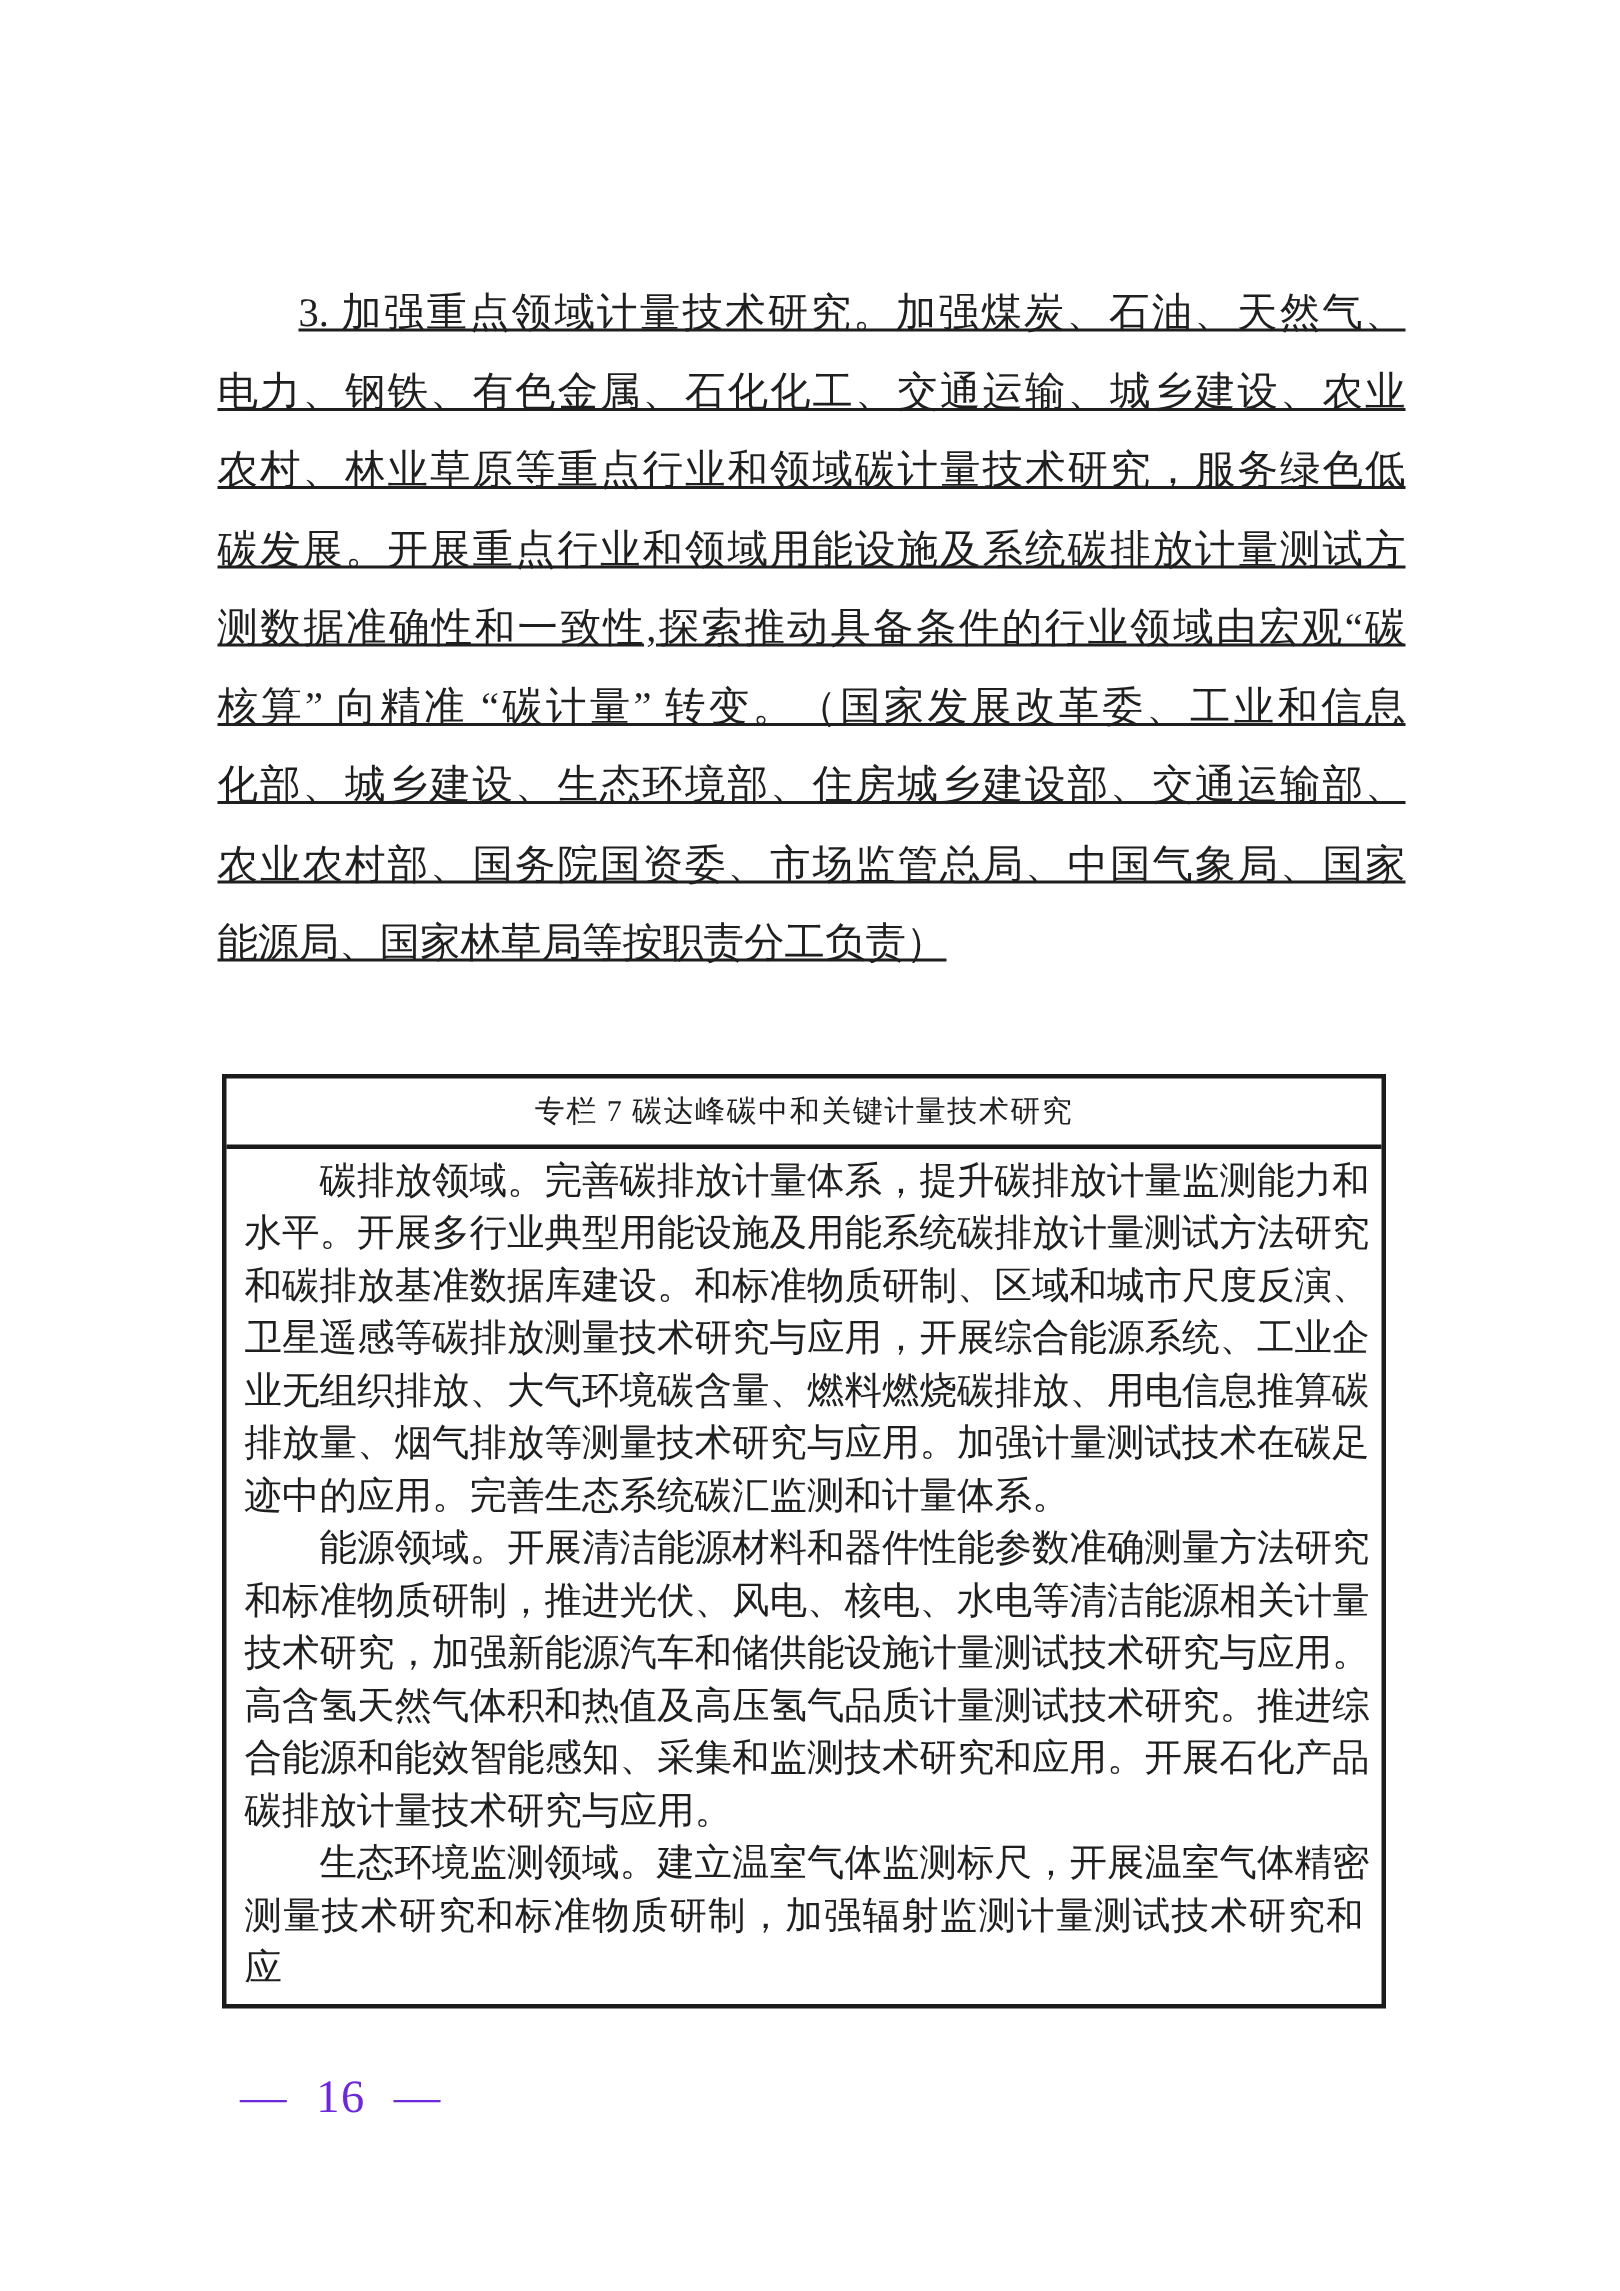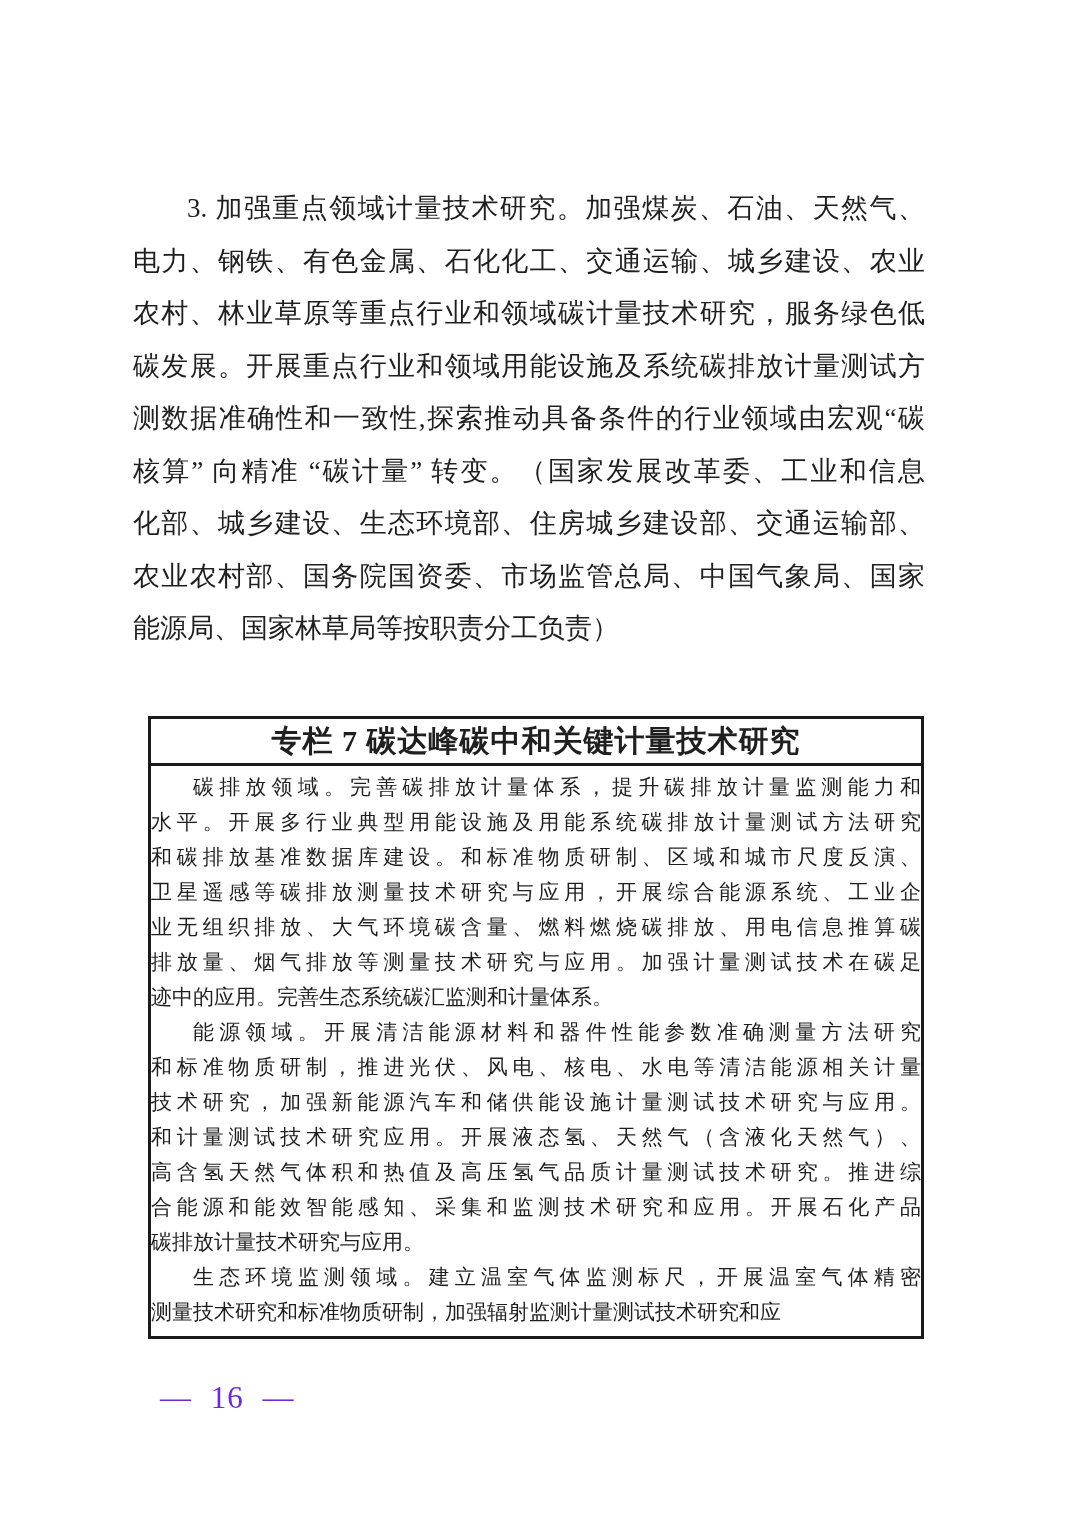--- a/index.html
+++ b/index.html
@@ -8,24 +8,25 @@
     width: 1080px;
     height: 1527px;
     background: #ffffff;
     font-family: "Liberation Serif", "DejaVu Serif", serif;
     color: #1f1f1f;
     overflow: hidden;
   }
   
   .main-para {
     position: absolute;
-    left: 133px;
+    left: 145px;
     top: 182px;
     width: 792px;
     font-size: 27px;
+    text-decoration: underline;
   }
   .main-para .line {
     line-height: 52.5px;
     height: 52.5px;
     text-align: justify;
     text-align-last: justify;
     white-space: nowrap;
   }
   .line.first { text-indent: 2em; }
   .line.last  { text-align-last: left; white-space: normal; }
@@ -36,29 +37,29 @@
     left: 148px;
     top: 716px;
     width: 776px;
     box-sizing: border-box;
     border: 3px solid #1b1b1b;
     background: #ffffff;
   }
   .panel-title {
     border-bottom: 3px solid #1b1b1b;
     text-align: center;
-    font-weight: bold;
-    font-size: 30px;
+    font-weight: normal;
+    font-size: 20px;
     line-height: 44px;
     height: 44px;
     letter-spacing: 1px;
   }
   .panel-body {
-    padding: 4px 0 6px;
-    font-size: 21px;
+    padding: 4px 12px 6px;
+    font-size: 25px;
   }
   .panel-body .para { margin: 0; }
   .panel-body .line {
     line-height: 35px;
     height: 35px;
     text-align: justify;
     text-align-last: justify;
     white-space: nowrap;
   }
   .panel-body .line.last { text-align-last: left; white-space: normal; height: auto; }
@@ -100,21 +101,20 @@
           <div class="line">和碳排放基准数据库建设。和标准物质研制、区域和城市尺度反演、</div>
           <div class="line">卫星遥感等碳排放测量技术研究与应用，开展综合能源系统、工业企</div>
           <div class="line">业无组织排放、大气环境碳含量、燃料燃烧碳排放、用电信息推算碳</div>
           <div class="line">排放量、烟气排放等测量技术研究与应用。加强计量测试技术在碳足</div>
           <div class="line last">迹中的应用。完善生态系统碳汇监测和计量体系。</div>
         </div>
       <div class="para">
           <div class="line first">能源领域。开展清洁能源材料和器件性能参数准确测量方法研究</div>
           <div class="line">和标准物质研制，推进光伏、风电、核电、水电等清洁能源相关计量</div>
           <div class="line">技术研究，加强新能源汽车和储供能设施计量测试技术研究与应用。</div>
-          <div class="line">和计量测试技术研究应用。开展液态氢、天然气（含液化天然气）、</div>
           <div class="line">高含氢天然气体积和热值及高压氢气品质计量测试技术研究。推进综</div>
           <div class="line">合能源和能效智能感知、采集和监测技术研究和应用。开展石化产品</div>
           <div class="line last">碳排放计量技术研究与应用。</div>
         </div>
       <div class="para">
           <div class="line first">生态环境监测领域。建立温室气体监测标尺，开展温室气体精密</div>
           <div class="line last">测量技术研究和标准物质研制，加强辐射监测计量测试技术研究和应</div>
         </div>
     </div>
   </div>

